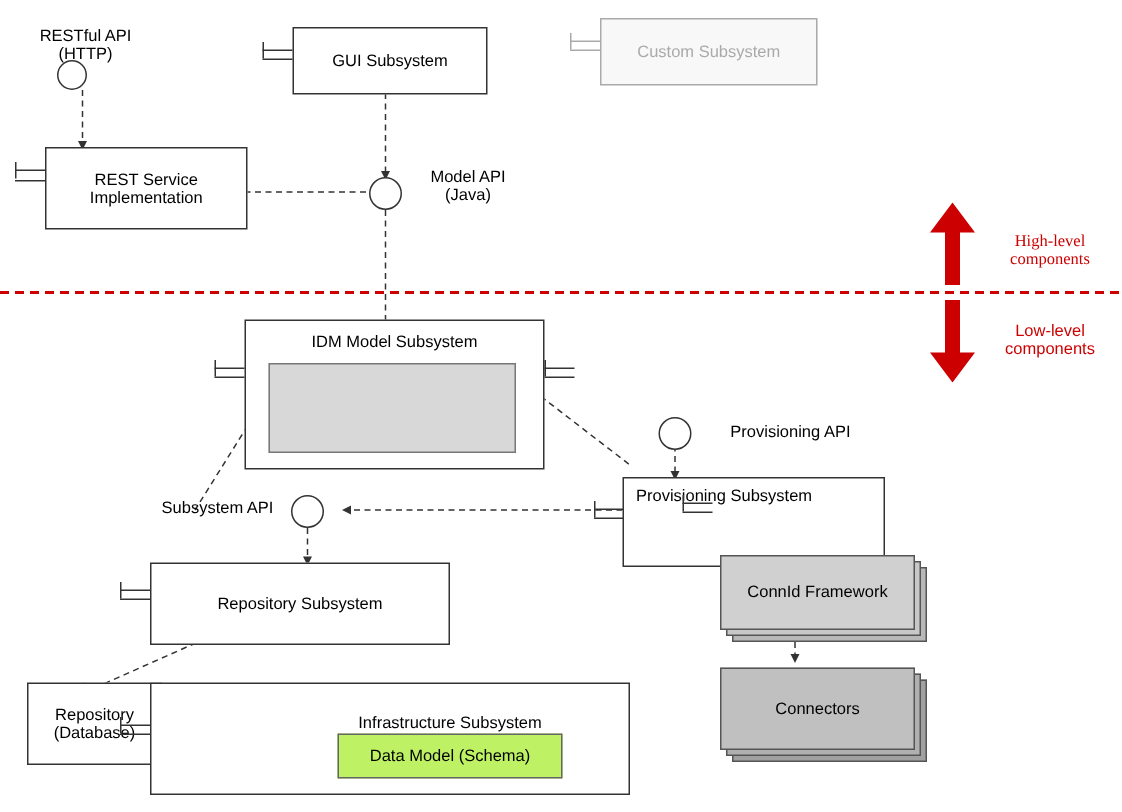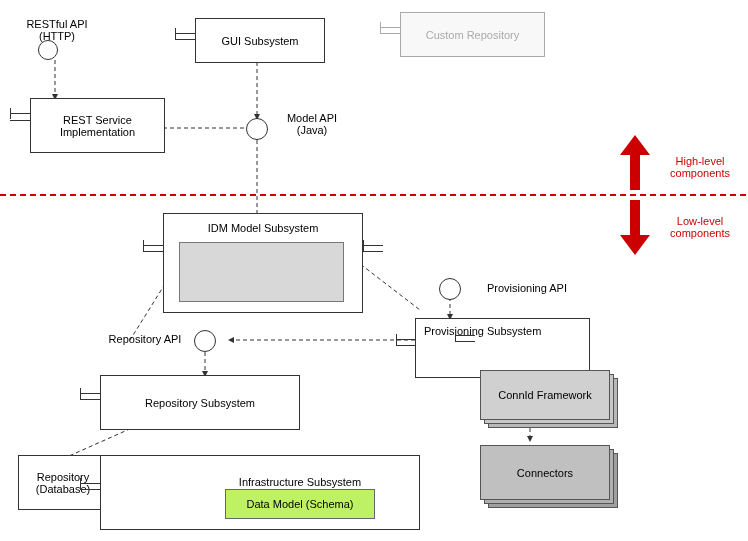--- a/index.html
+++ b/index.html
@@ -109,38 +109,38 @@
 
   <div class="box box-white" style="left:195px;top:18px;width:130px;height:45px;">
     <span>GUI Subsystem</span>
   </div>
 
   <div style="position:absolute;left:175px;top:33px;width:20px;height:1px;background:#333;"></div>
   <div style="position:absolute;left:175px;top:28px;width:1px;height:11px;background:#333;"></div>
   <div style="position:absolute;left:175px;top:39px;width:20px;height:1px;background:#333;"></div>
 
   <div class="box" style="left:400px;top:12px;width:145px;height:45px;border-color:#aaa;background:#f8f8f8;color:#aaa;">
-    <span>Custom Repository</span>
+    <span>Custom Subsystem</span>
   </div>
 
   <div style="position:absolute;left:380px;top:27px;width:20px;height:1px;background:#aaa;"></div>
   <div style="position:absolute;left:380px;top:22px;width:1px;height:11px;background:#aaa;"></div>
   <div style="position:absolute;left:380px;top:33px;width:20px;height:1px;background:#aaa;"></div>
 
   <div class="circle" style="left:246px;top:118px;width:22px;height:22px;"></div>
   <div class="label" style="left:272px;top:112px;width:80px;">
     <span>Model API<br>(Java)</span>
   </div>
 
   <div style="position:absolute;left:620px;top:135px;">
     <svg width="30" height="55">
       <polygon points="15,0 0,20 10,20 10,55 20,55 20,20 30,20" fill="#cc0000"></polygon>
     </svg>
   </div>
-  <div class="label" style="left:655px;top:155px;width:90px;color:#cc0000;">
+  <div class="label" style="left:655px;top:155px;width:90px;color:#cc0000;font-family:Liberation Serif, serif;">
     <span>High-level components</span>
   </div>
 
   <div style="position:absolute;left:620px;top:200px;">
     <svg width="30" height="55">
       <polygon points="15,55 0,35 10,35 10,0 20,0 20,35 30,35" fill="#cc0000"></polygon>
     </svg>
   </div>
   <div class="label" style="left:655px;top:215px;width:90px;color:#cc0000;">
     <span>Low-level components</span>
@@ -160,21 +160,21 @@
   <div style="position:absolute;left:363px;top:240px;width:1px;height:11px;background:#333;"></div>
   <div style="position:absolute;left:363px;top:251px;width:20px;height:1px;background:#333;"></div>
 
   <div class="circle" style="left:439px;top:278px;width:22px;height:22px;"></div>
   <div class="label" style="left:467px;top:282px;width:100px;text-align:right;">
     <span>Provisioning API</span>
   </div>
 
   <div class="circle" style="left:194px;top:330px;width:22px;height:22px;"></div>
   <div class="label" style="left:100px;top:333px;width:90px;">
-    <span>Repository API</span>
+    <span>Subsystem API</span>
   </div>
 
   <div class="box box-white" style="left:415px;top:318px;width:175px;height:60px;">
     <span style="position:absolute;top:6px;left:8px;white-space:nowrap;">Provisioning Subsystem</span>
 
     <div style="position:absolute;left:-20px;top:20px;width:20px;height:1px;background:#333;"></div>
     <div style="position:absolute;left:-20px;top:15px;width:1px;height:11px;background:#333;"></div>
     <div style="position:absolute;left:-20px;top:26px;width:20px;height:1px;background:#333;"></div>
   </div>
 

